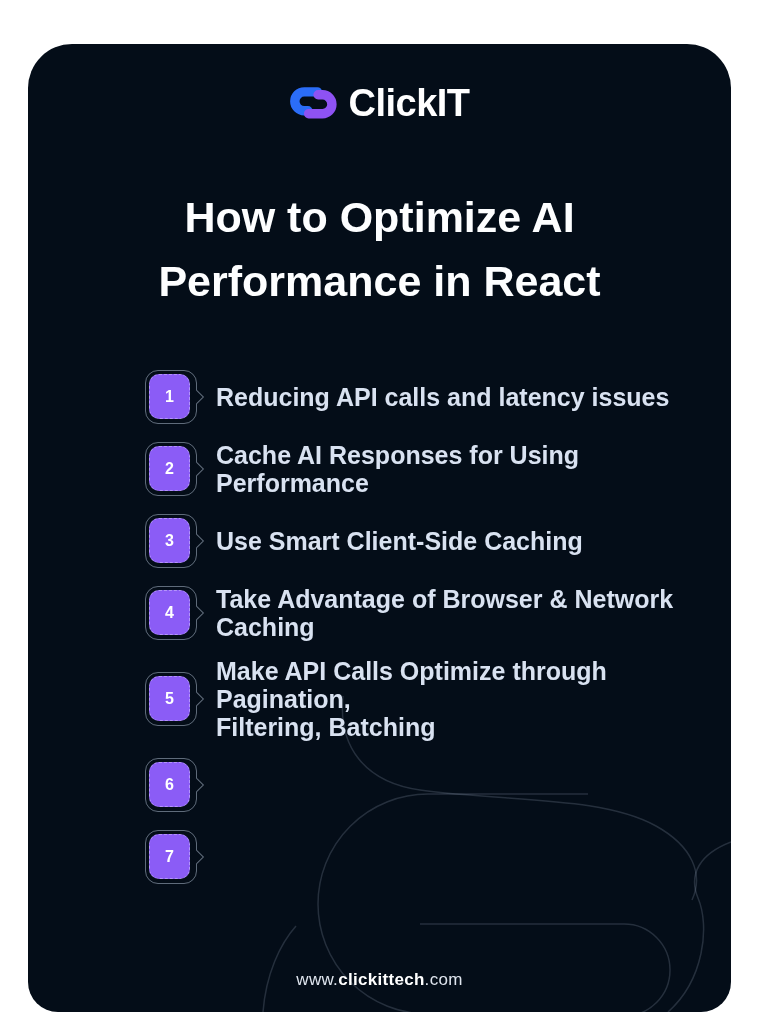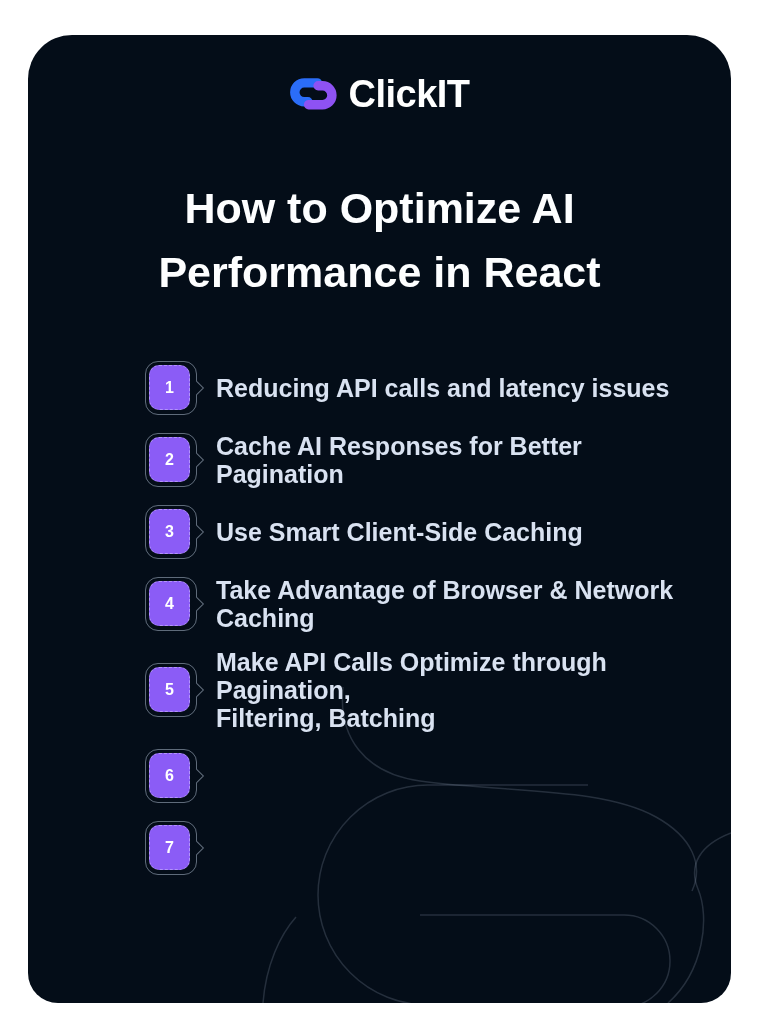--- a/index.html
+++ b/index.html
@@ -4,21 +4,21 @@
 <style>
   * { margin: 0; padding: 0; box-sizing: border-box; }
   html, body {
     width: 759px; height: 1024px;
     background: #ffffff;
     font-family: "Liberation Sans", sans-serif;
     overflow: hidden;
   }
   .card {
     position: absolute;
-    left: 28px; top: 35px;
+    left: 28px; top: 44px;
     width: 703px; height: 968px;
     background: #040d18;
     border-radius: 44px 44px 30px 30px;
     overflow: hidden;
   }
   .decor-svg {
     position: absolute; inset: 0;
     width: 703px; height: 968px;
     pointer-events: none;
   }
@@ -145,21 +145,21 @@
           <span class="badge-num">1</span>
         </div>
         <div class="step-label">Reducing API calls and latency issues</div>
       </div>
 
       <div class="step">
         <div class="badge">
           <span class="badge-tail"></span>
           <span class="badge-num">2</span>
         </div>
-        <div class="step-label">Cache AI Responses for Better Pagination</div>
+        <div class="step-label">Cache AI Responses for Using Performance</div>
       </div>
 
       <div class="step">
         <div class="badge">
           <span class="badge-tail"></span>
           <span class="badge-num">3</span>
         </div>
         <div class="step-label">Use Smart Client-Side Caching</div>
       </div>
 
@@ -189,15 +189,16 @@
 
       <div class="step">
         <div class="badge">
           <span class="badge-tail"></span>
           <span class="badge-num">7</span>
         </div>
       </div>
 
     </div>
 
+    <div class="footer"><span>www.</span><b>clickittech</b><span>.com</span></div>
 
   </div>
 </div>
 
 </body></html>

